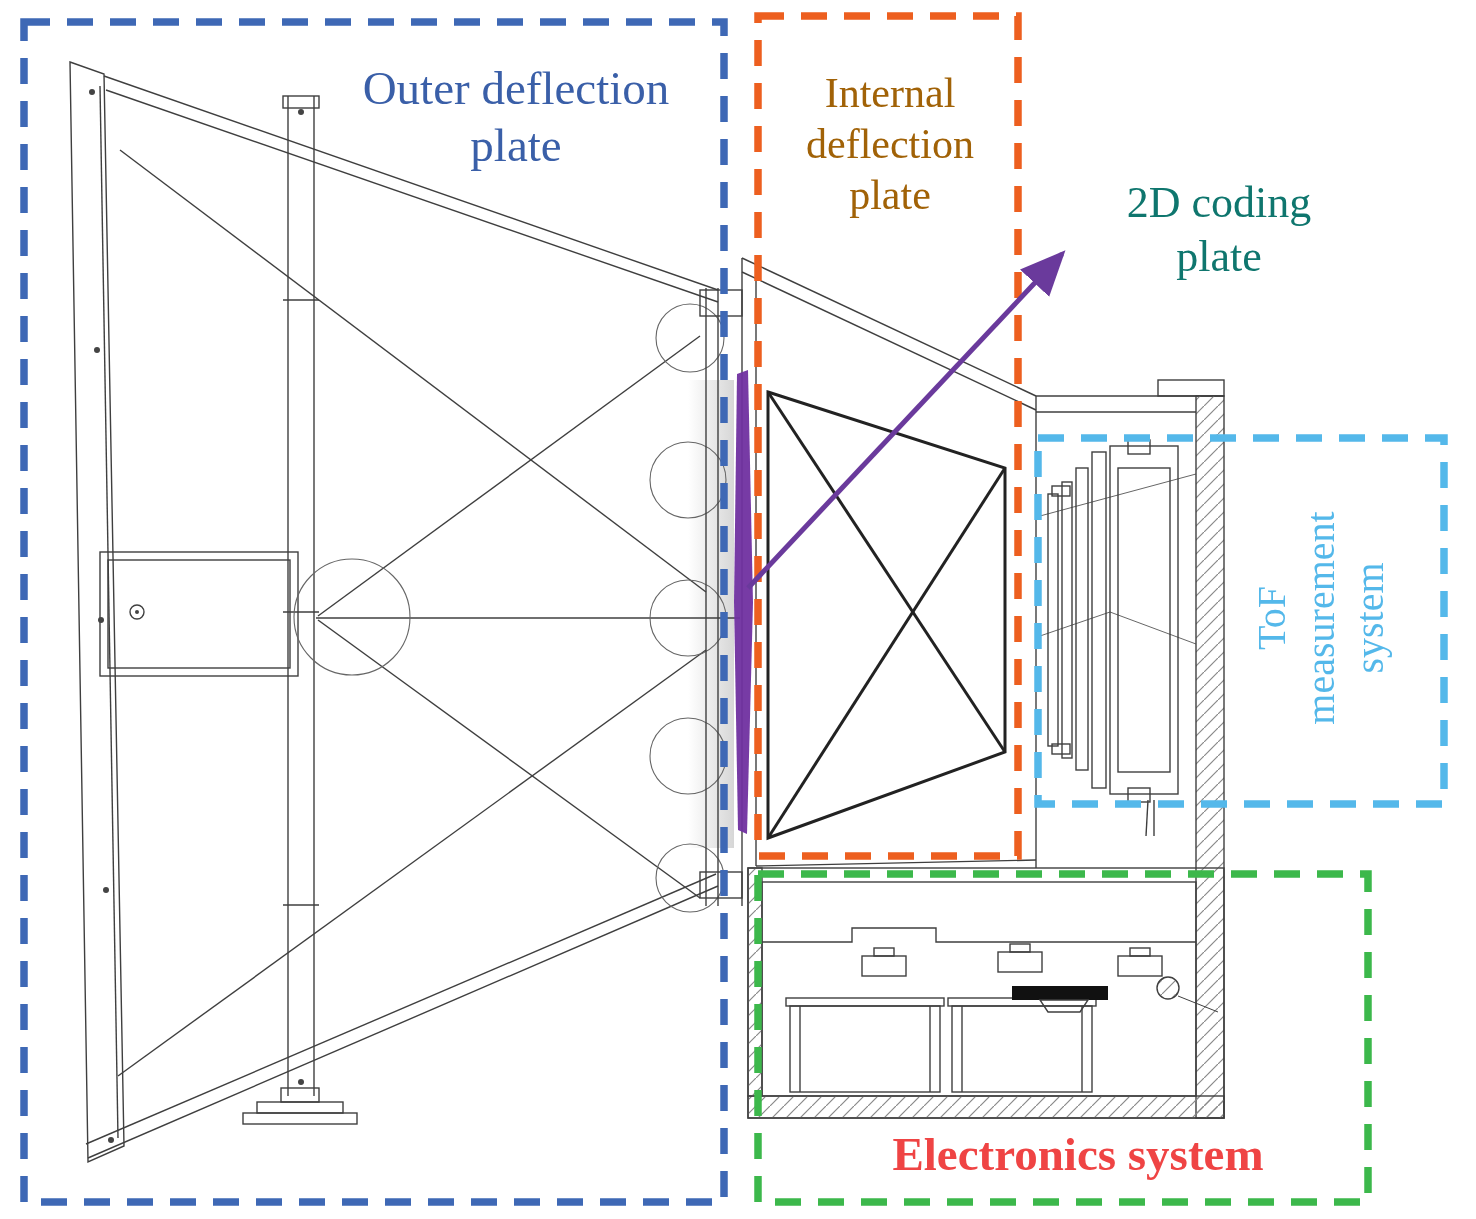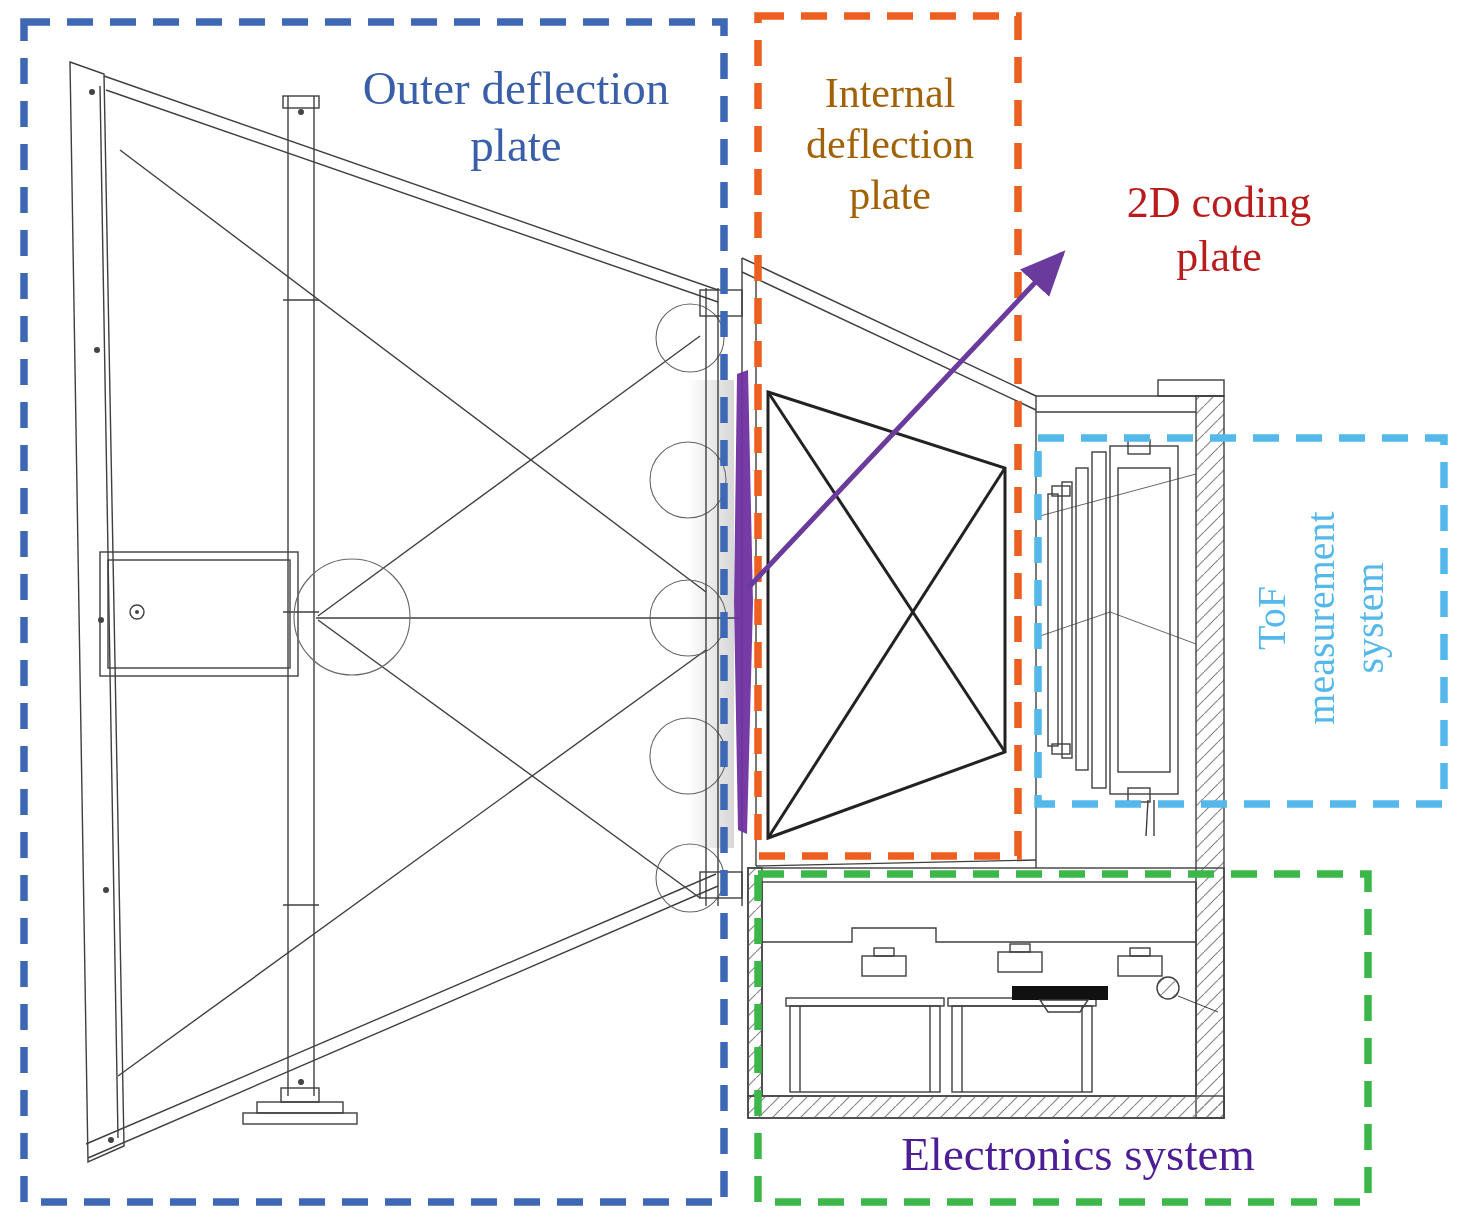--- a/index.html
+++ b/index.html
@@ -3,23 +3,23 @@
 <meta charset="utf-8">
 <style>
   html,body{margin:0;padding:0;background:#ffffff;}
   #stage{position:relative;width:1476px;height:1211px;background:#ffffff;overflow:hidden;
          font-family:"Liberation Serif", serif;}
   #stage svg{position:absolute;left:0;top:0;}
   .fig-label{position:absolute;text-align:center;white-space:pre-line;line-height:1.22;
              font-family:"Liberation Serif", serif;}
   .c-outer{color:#3a5fa8;}
   .c-internal{color:#a16207;}
-  .c-coding{color:#b91c1c;}
+  .c-coding{color:#0f766e;}
   .c-tof{color:#54b8ea;}
-  .c-electronics{color:#4c1d95;}
+  .c-electronics{color:#ef4444;font-weight:bold;}
   .lbl-outer{left:320px;top:60px;width:392px;font-size:47px;}
   .lbl-internal{left:770px;top:68px;width:240px;font-size:42px;}
   .lbl-coding{left:1088px;top:176px;width:262px;font-size:44px;}
   .lbl-tof{left:1143px;top:533px;width:380px;height:170px;font-size:40px;
            transform:rotate(-90deg);transform-origin:50% 50%;}
   .lbl-electronics{left:822px;top:1126px;width:512px;font-size:47px;}
 </style>
 </head>
 <body>
 

